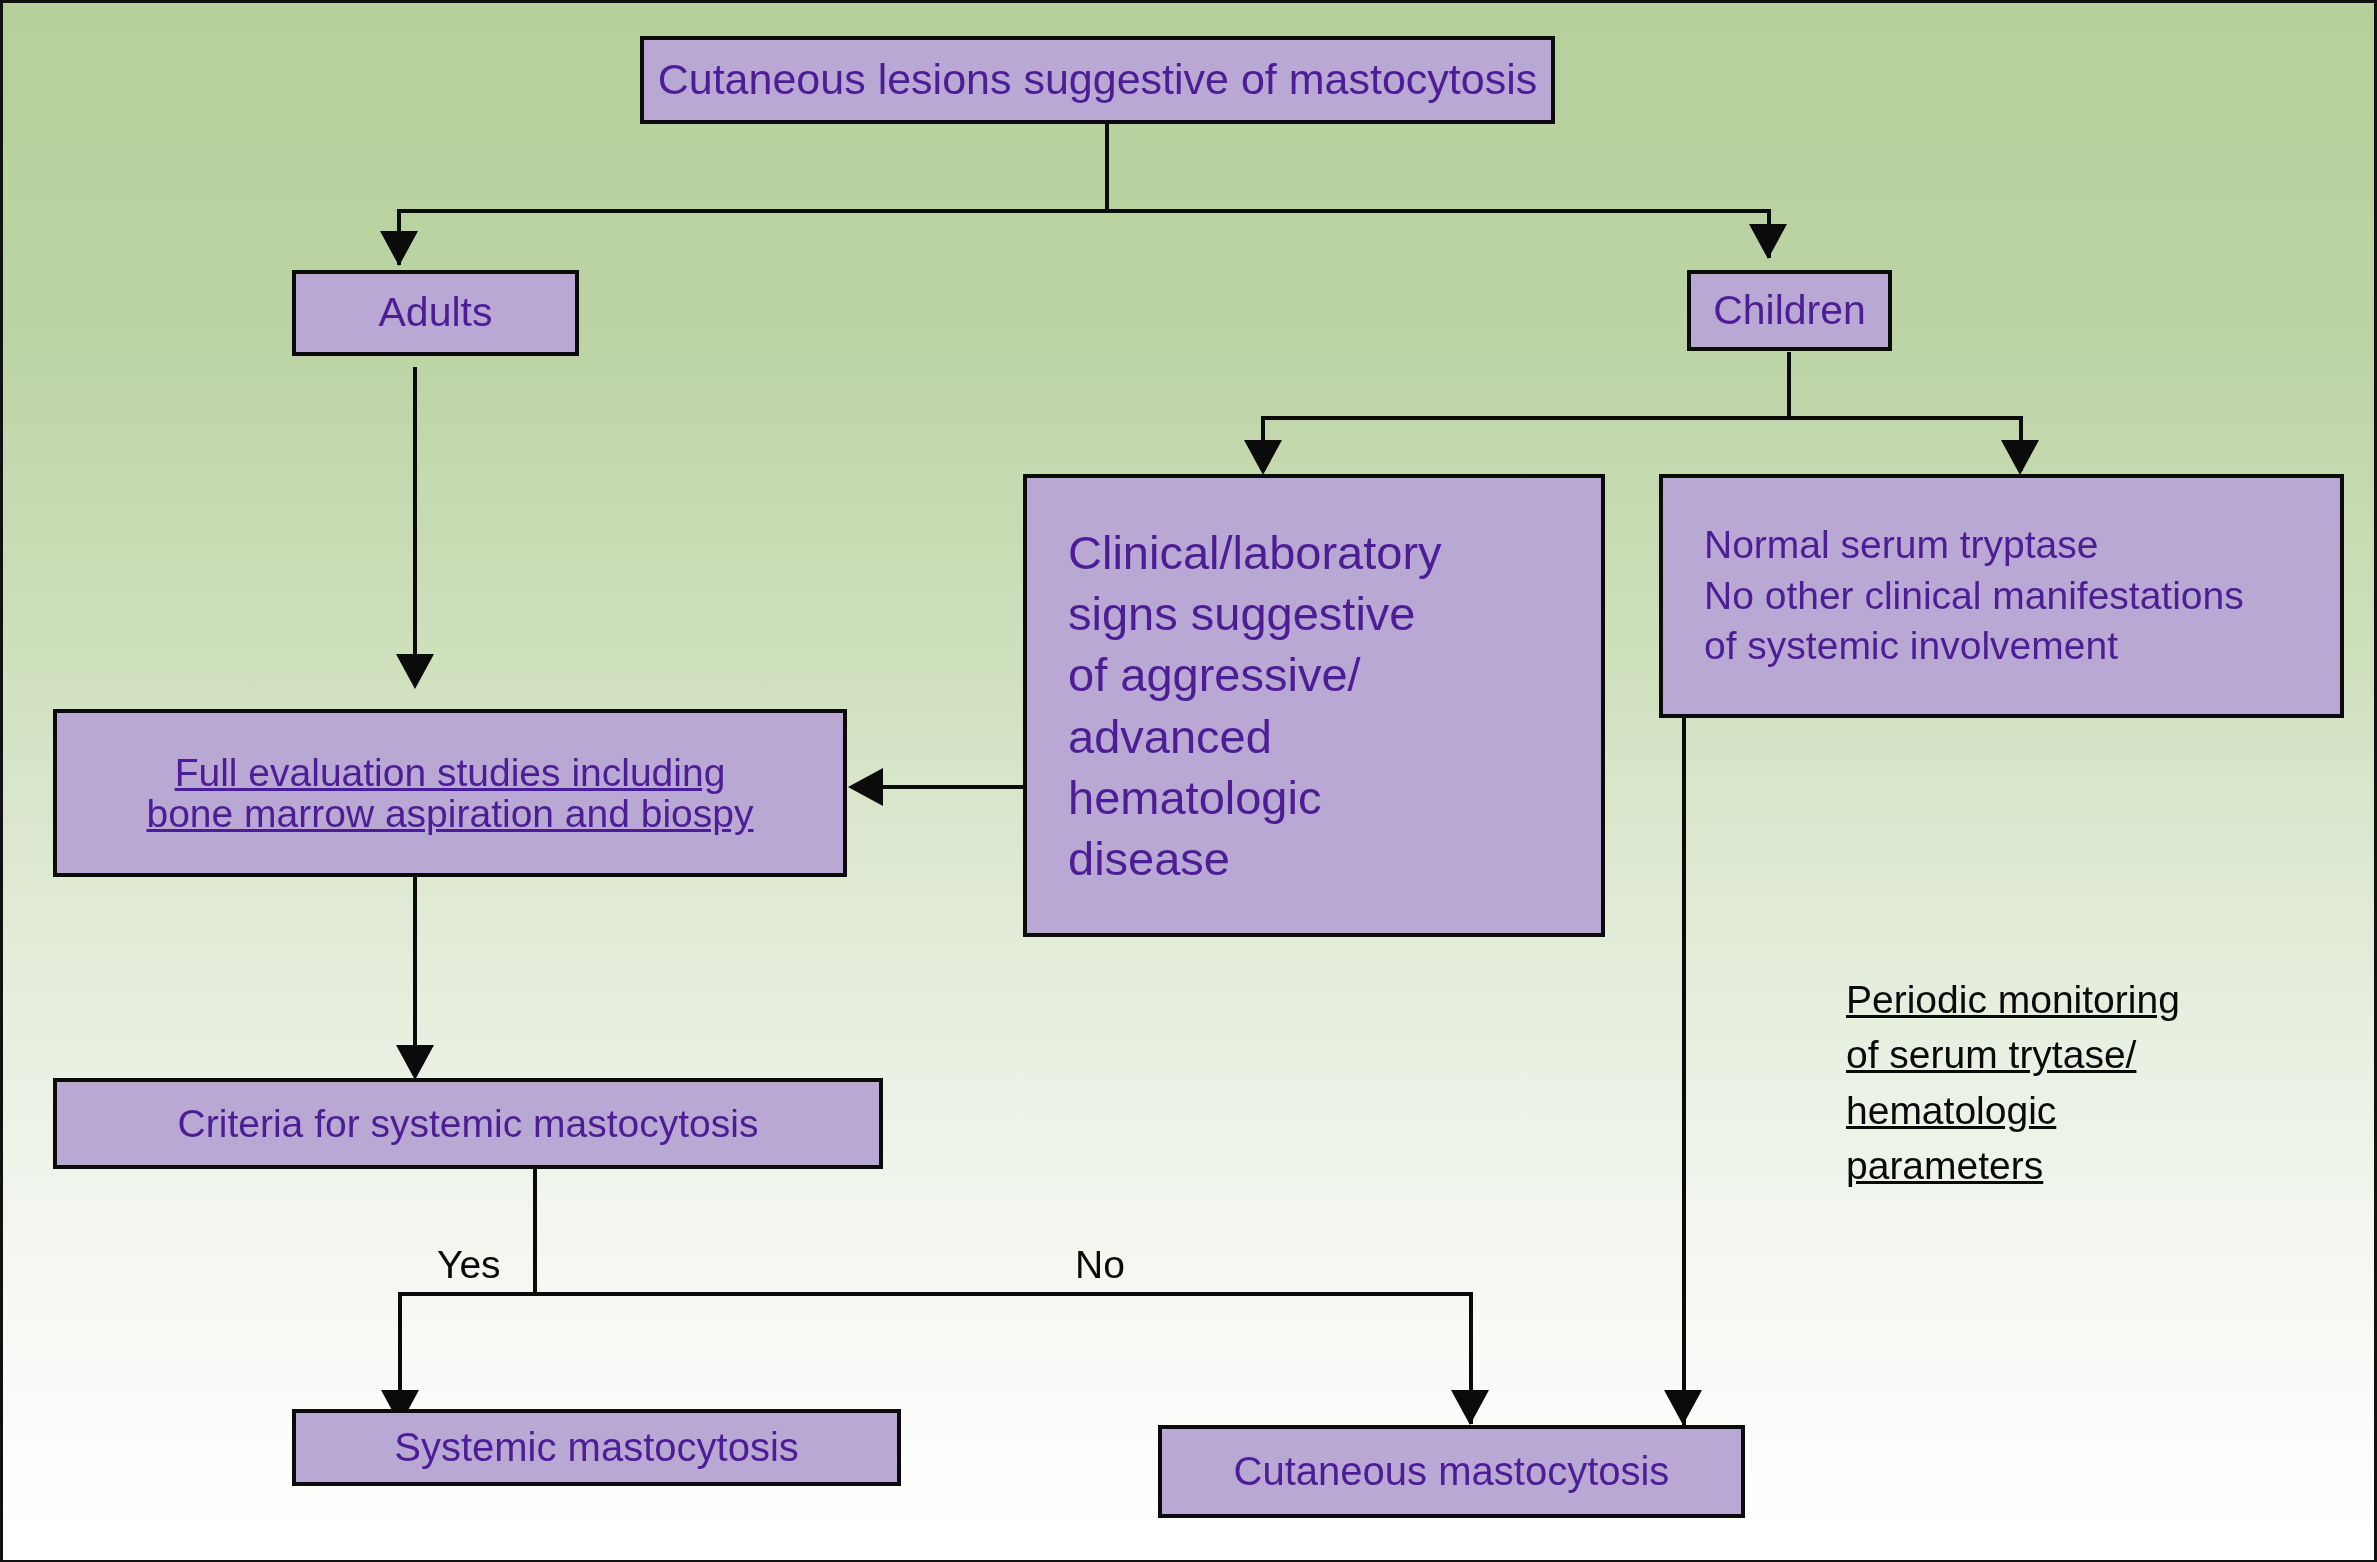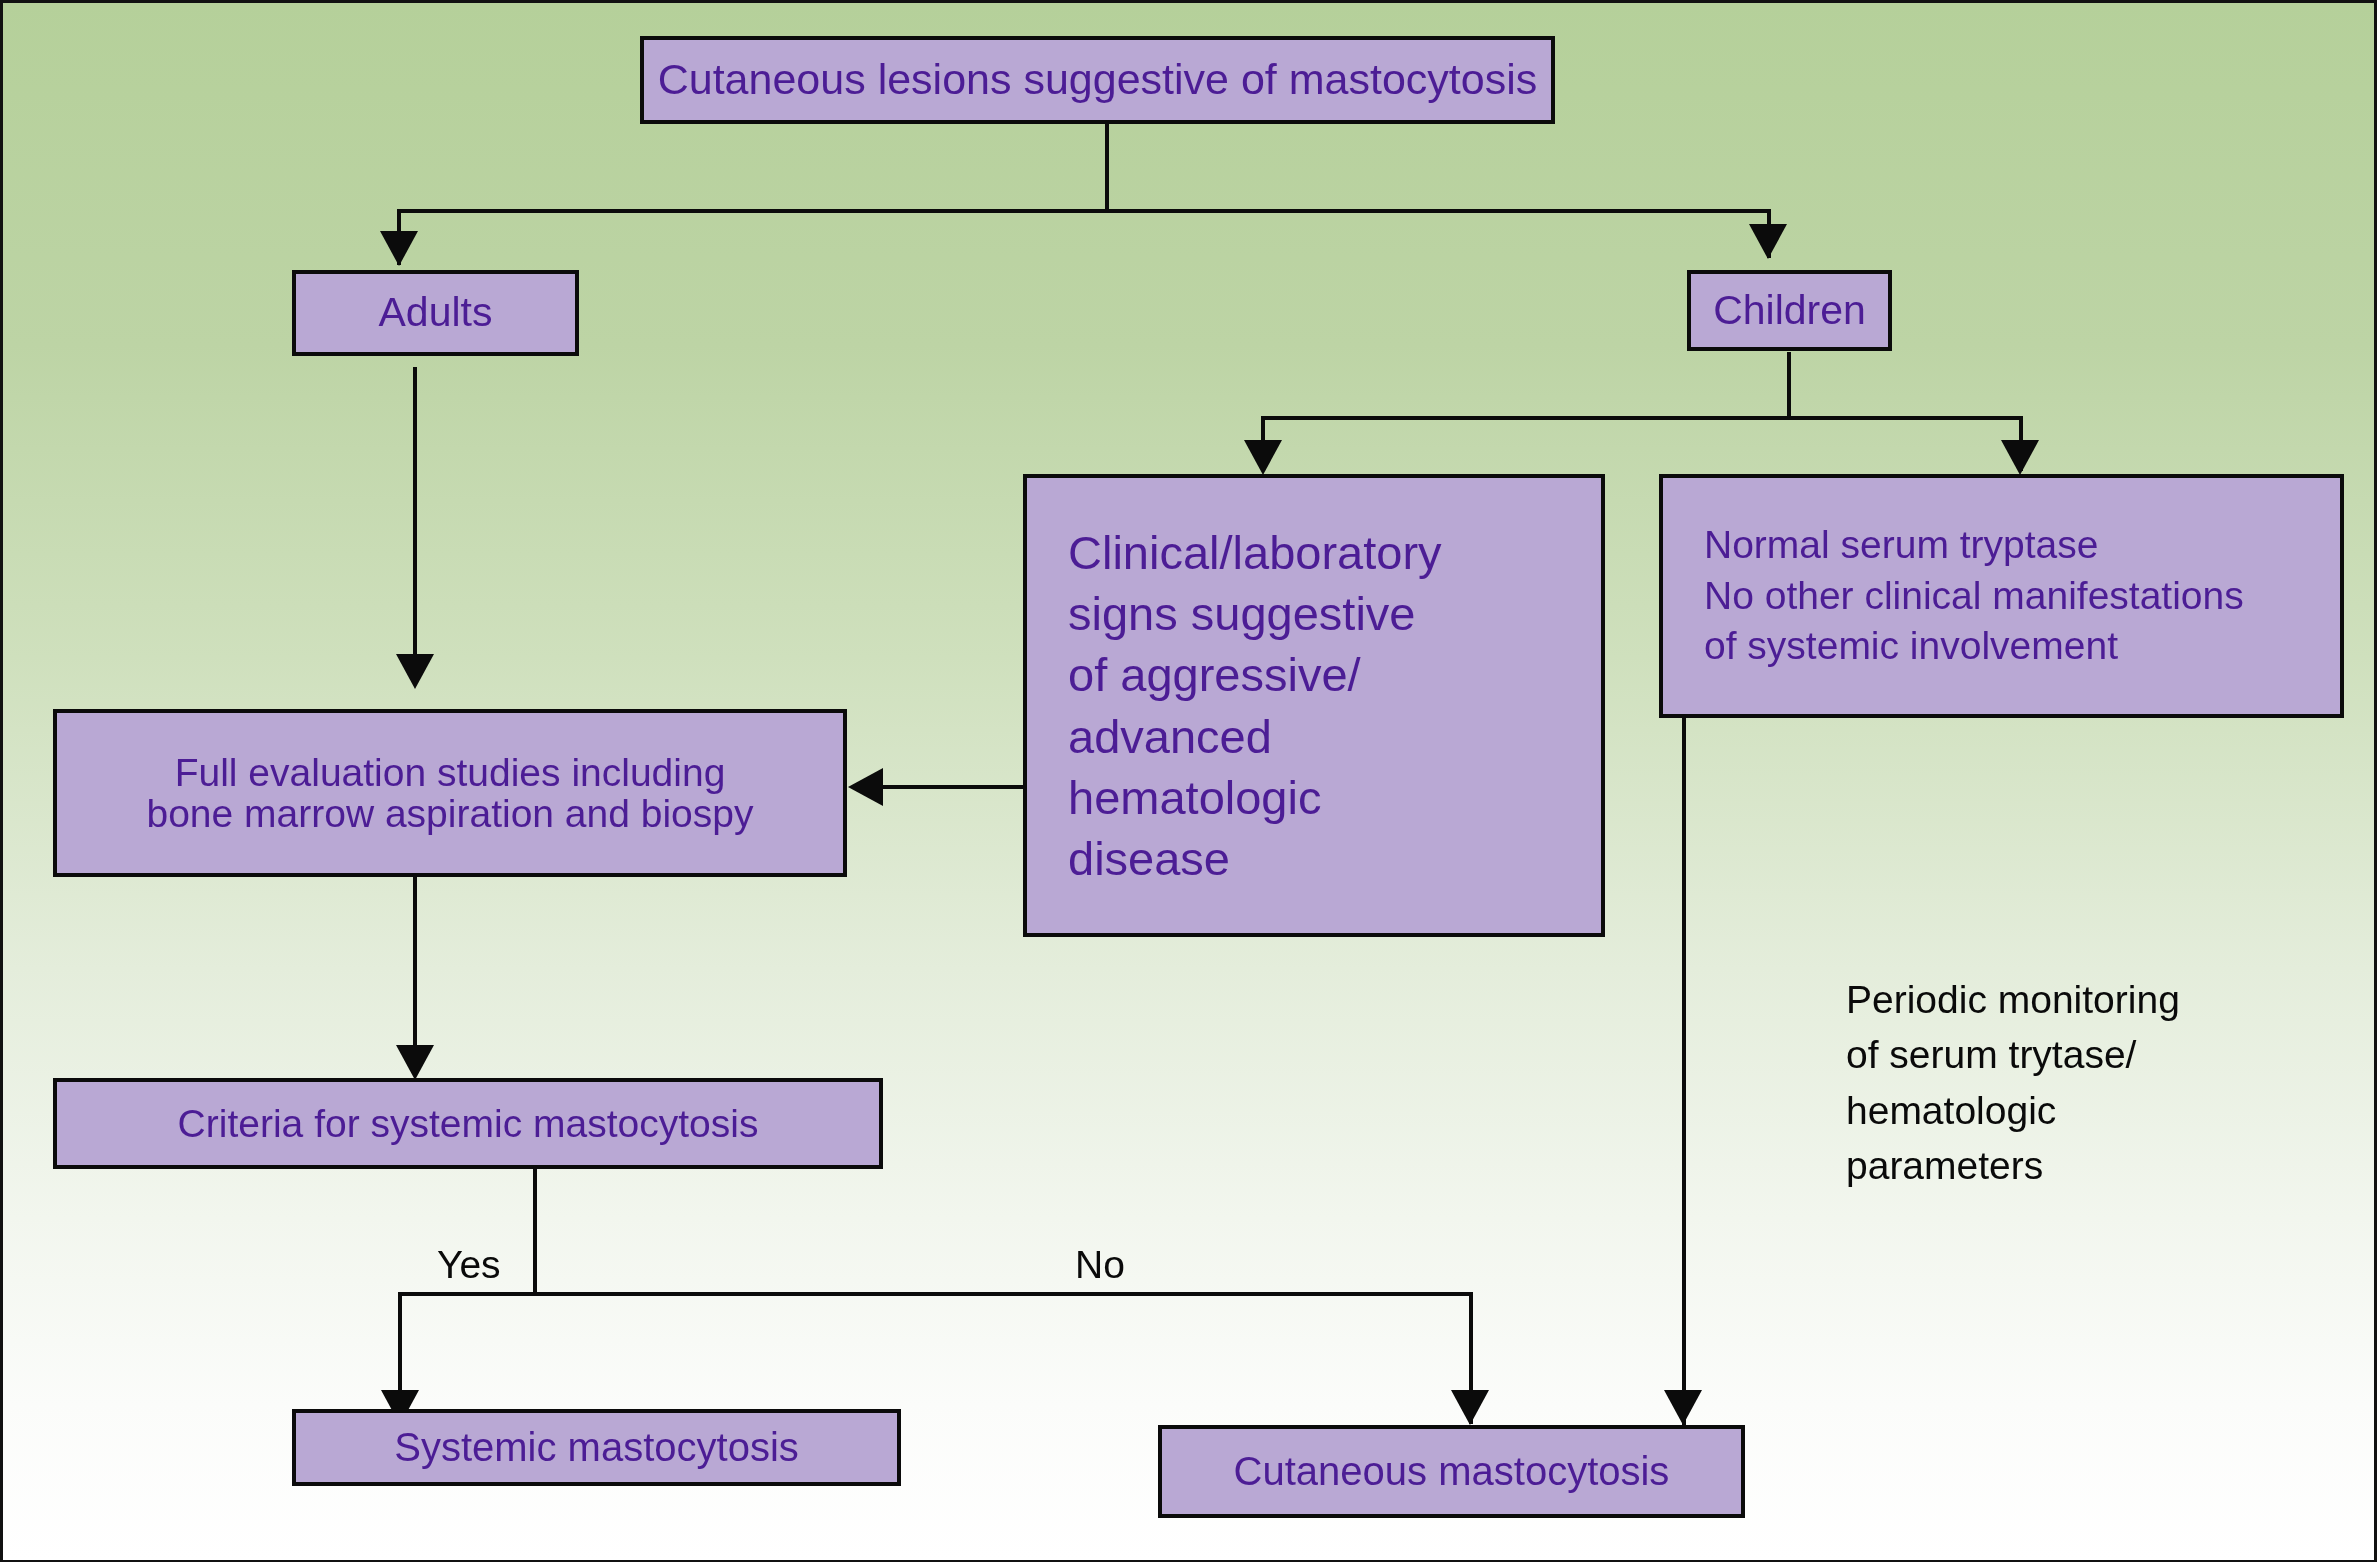--- a/index.html
+++ b/index.html
@@ -99,21 +99,21 @@
 hematologic
 disease</div>
 
   <div class="node left-align pad-l" style="left:1656px;top:471px;width:685px;height:244px;font-size:39px;">Normal serum tryptase
 No other clinical manifestations
 of systemic involvement</div>
 
   <div class="hline" style="left:878px;top:782px;width:146px;"></div>
   <div class="arrow-left" style="left:845px;top:765px;"></div>
 
-  <div class="node" style="left:50px;top:706px;width:794px;height:168px;font-size:39px;">Full evaluation studies including
+  <div class="node" style="left:50px;top:706px;width:794px;height:168px;font-size:39px;text-decoration:underline;">Full evaluation studies including
 bone marrow aspiration and biospy</div>
 
   <div class="vline" style="left:410px;top:874px;height:181px;"></div>
   <div class="arrow-down" style="left:393px;top:1042px;"></div>
 
   <div class="node" style="left:50px;top:1075px;width:830px;height:91px;font-size:39px;">Criteria for systemic mastocytosis</div>
 
   <div class="vline" style="left:530px;top:1166px;height:127px;"></div>
   <div class="hline" style="left:395px;top:1289px;width:1075px;"></div>
 
@@ -122,21 +122,21 @@
 
   <div class="vline" style="left:1466px;top:1289px;height:132px;"></div>
   <div class="arrow-down" style="left:1448px;top:1387px;"></div>
 
   <div class="lbl" style="left:434px;top:1240px;font-size:39px;">Yes</div>
   <div class="lbl" style="left:1072px;top:1240px;font-size:39px;text-align:right;">No</div>
 
   <div class="vline" style="left:1679px;top:715px;height:707px;"></div>
   <div class="arrow-down" style="left:1661px;top:1387px;"></div>
 
-  <div class="floating" style="left:1843px;top:969px;width:459px;font-size:39px;">Periodic monitoring
+  <div class="floating" style="left:1843px;top:969px;width:459px;font-size:39px;text-decoration:underline;">Periodic monitoring
 of serum trytase/
 hematologic
 parameters</div>
 
   <div class="node" style="left:289px;top:1406px;width:609px;height:77px;font-size:40px;">Systemic mastocytosis</div>
 
   <div class="node" style="left:1155px;top:1422px;width:587px;height:93px;font-size:40px;">Cutaneous mastocytosis</div>
 
 </div>
 

